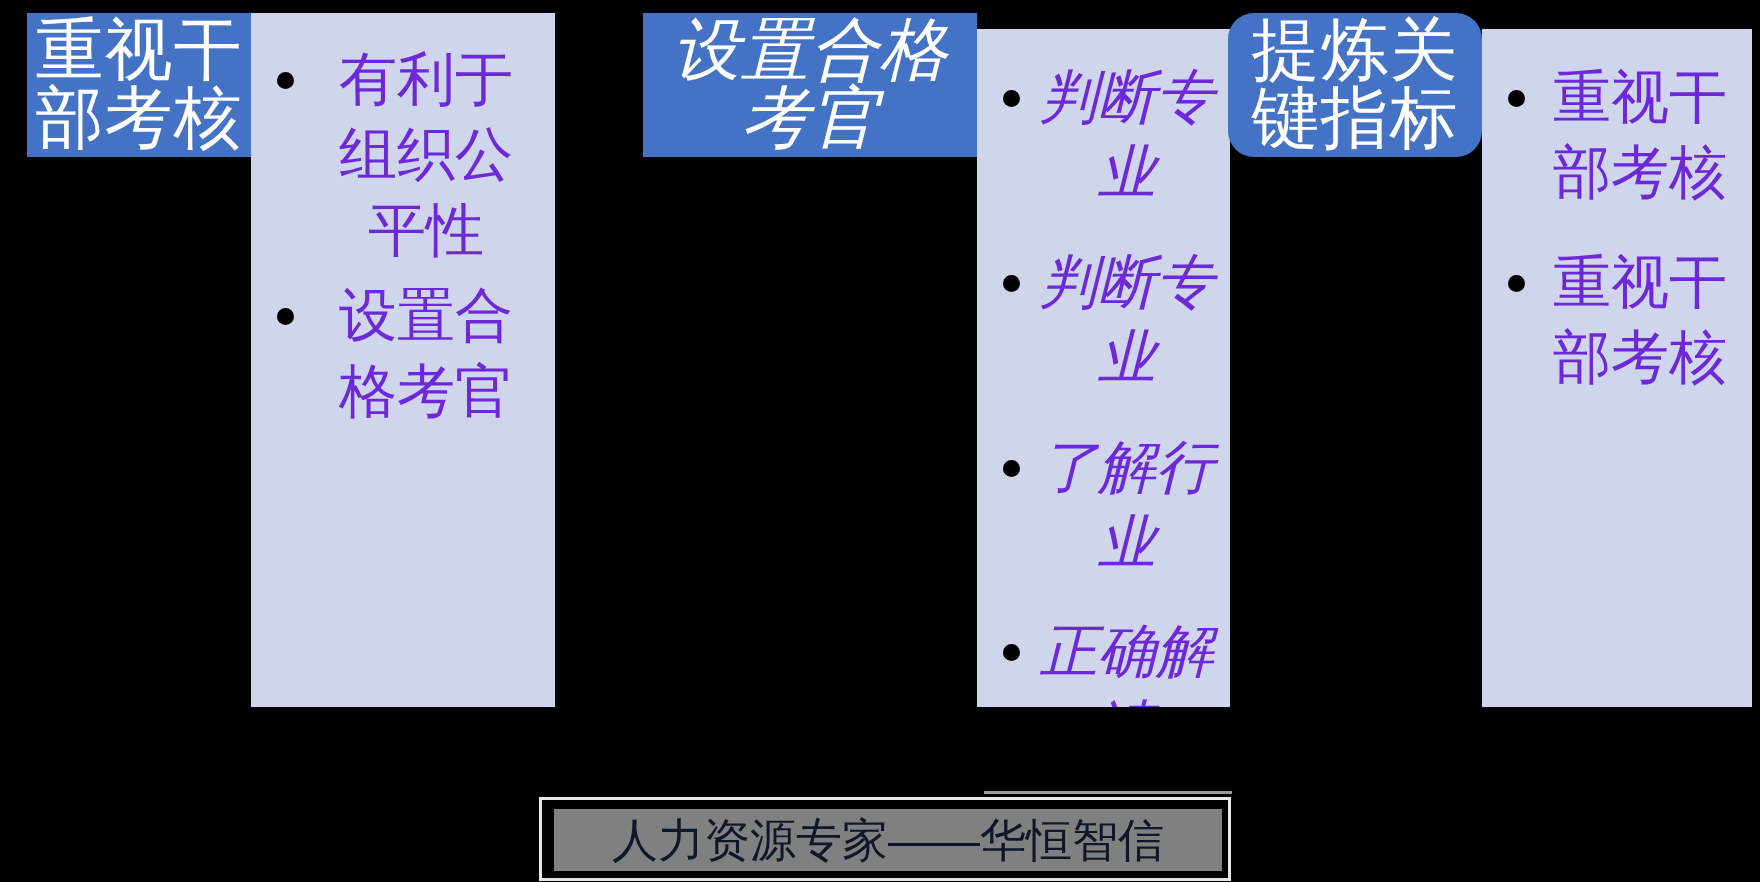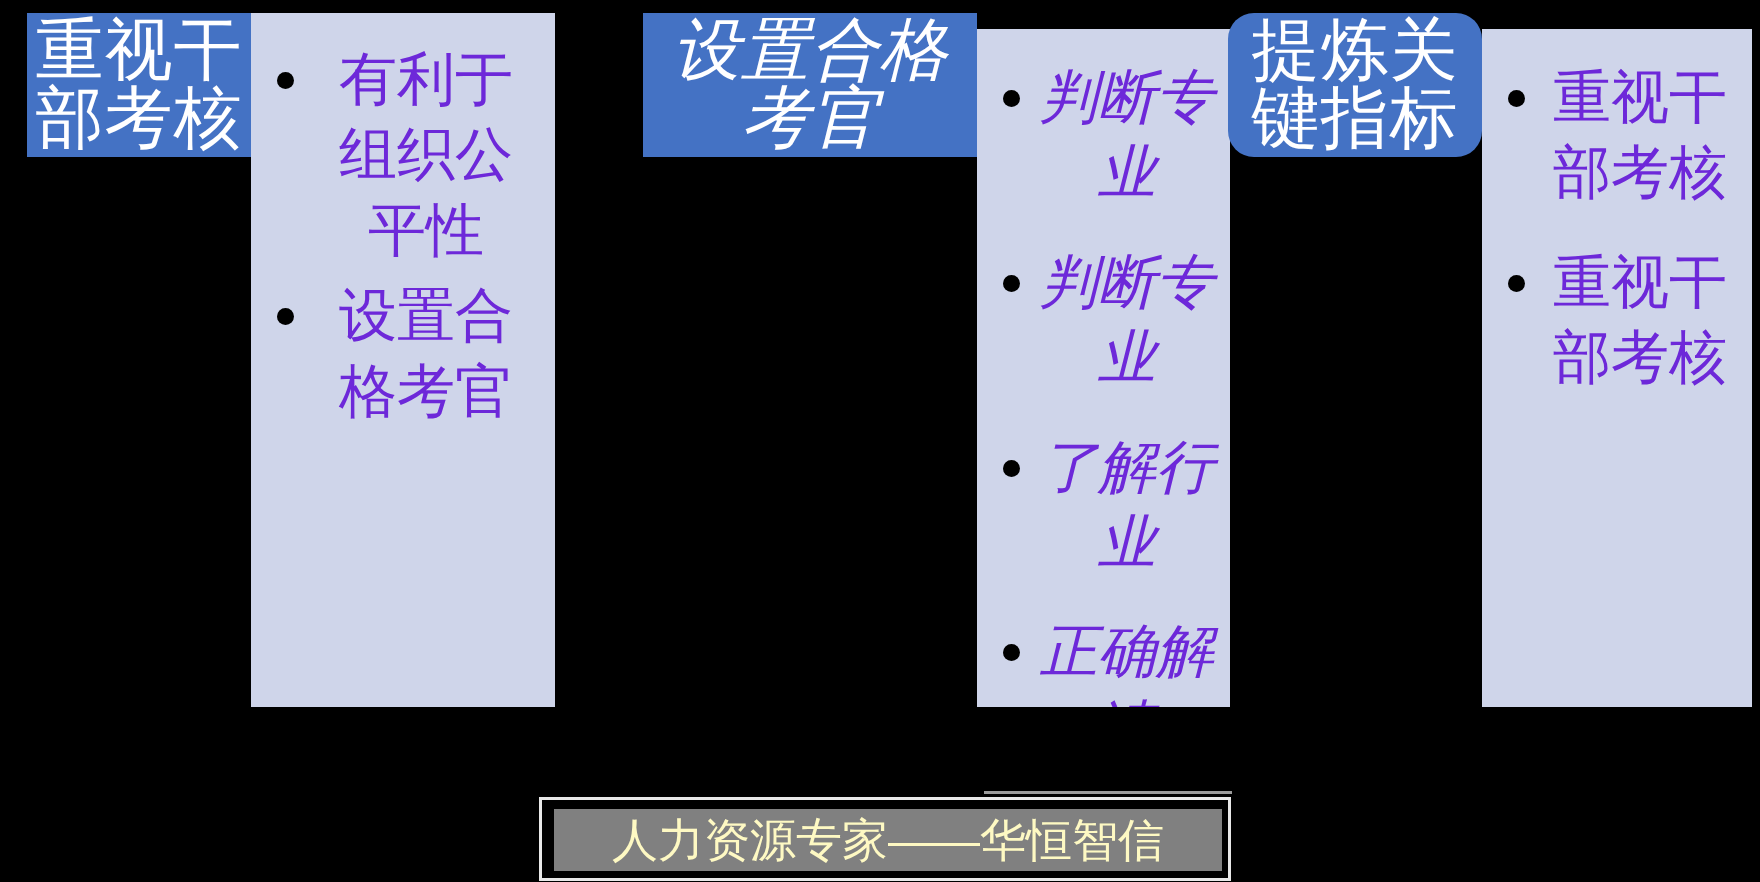--- a/index.html
+++ b/index.html
@@ -117,21 +117,21 @@
     left: 15px;
     top: 36px;
     width: 668px;
     height: 62px;
     background: #808080;
     display: flex;
     align-items: center;
     justify-content: center;
   }
   #watermark .plate span {
-    color: #fef9c3;
+    color: #0f172a;
     font-size: 46px;
     line-height: 1;
     letter-spacing: 0px;
     white-space: nowrap;
   }
 </style>
 </head>
 <body>
 
 <div id="slide">

